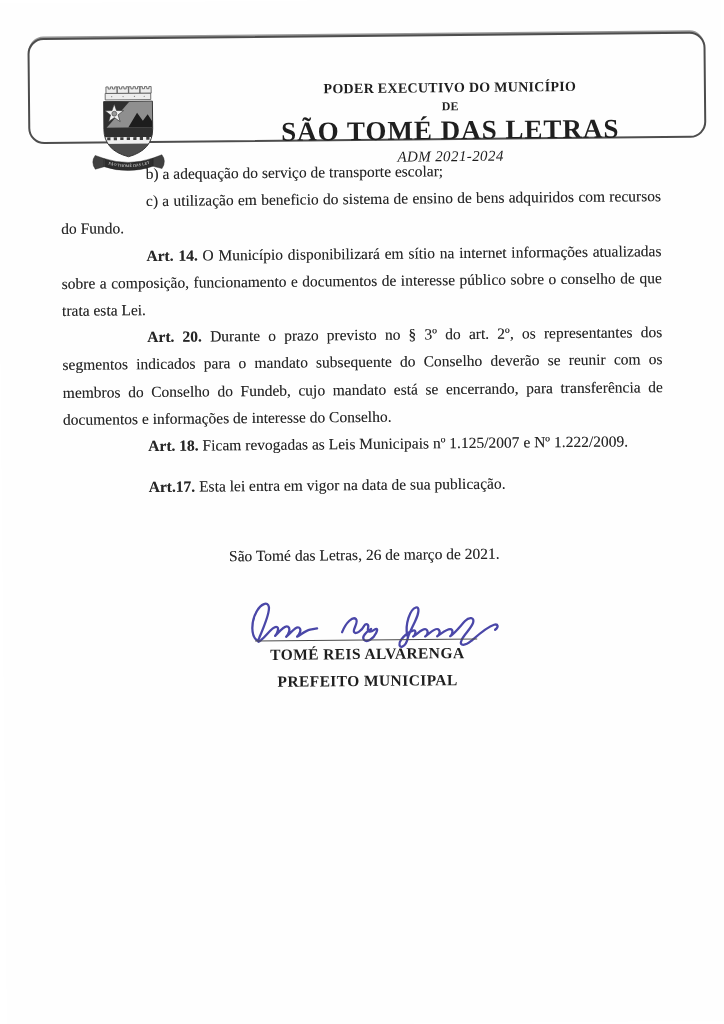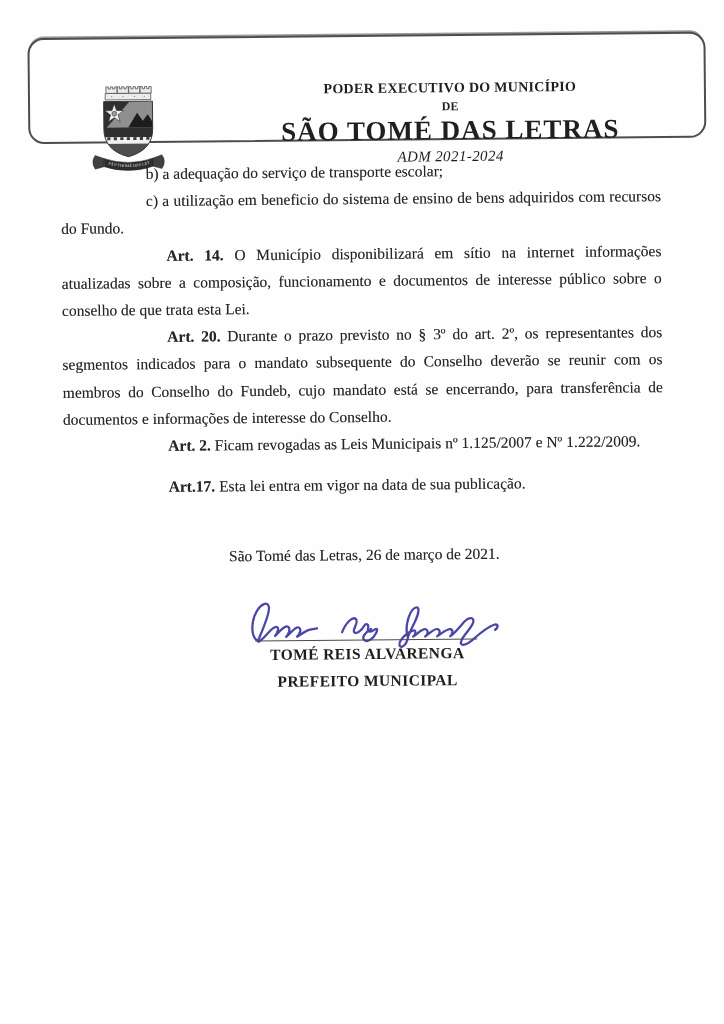--- a/index.html
+++ b/index.html
@@ -27,21 +27,21 @@
   .hdr-l2{font-size:12px;font-weight:bold;margin-top:3px;}
   .hdr-l3{font-size:27px;font-weight:bold;letter-spacing:1px;margin-top:1px;white-space:nowrap;}
   .hdr-l4{font-size:15px;font-style:italic;margin-top:2px;letter-spacing:.4px;}
   
   .flow{
     position:absolute;left:62px;top:158px;width:600px;
     font-size:15.5px;line-height:27.2px;text-align:justify;
     text-shadow:0 0 .4px rgba(40,40,40,.45);
   }
   .para{margin:0;text-indent:85px;}
-  .para .lbl{font-weight:bold;margin-left:20px;}
+  .para .lbl{font-weight:bold;}
   .mt14{margin-top:14px;}
   .dateline{
     position:absolute;left:0;top:546px;width:724px;text-align:center;
     font-size:15.5px;text-shadow:0 0 .4px rgba(40,40,40,.45);
   }
   
   .sig-svg{position:absolute;left:243px;top:590px;width:255px;height:60px;}
   .sig-names{position:absolute;left:0;top:645px;width:728px;text-align:center;}
   .sig-name{font-size:15.5px;font-weight:bold;letter-spacing:.4px;color:#1e1e1e;}
   .sig-title{font-size:15.5px;font-weight:bold;letter-spacing:.4px;color:#1e1e1e;margin-top:9px;}
@@ -110,21 +110,21 @@
       <div class="hdr-l3">SÃO TOMÉ DAS LETRAS</div>
       <div class="hdr-l4">ADM 2021-2024</div>
     </div>
   </div>
 
   <div class="flow">
     <p class="para"><span>b) a adequação do serviço de transporte escolar;</span></p>
     <p class="para"><span>c) a utilização em beneficio do sistema de ensino de bens adquiridos com recursos do Fundo.</span></p>
     <p class="para"><b class="lbl">Art. 14.</b> <span>O Município disponibilizará em sítio na internet informações atualizadas sobre a composição, funcionamento e documentos de interesse público sobre o conselho de que trata esta Lei.</span></p>
     <p class="para"><b class="lbl">Art. 20.</b> <span>Durante o prazo previsto no § 3º do art. 2º, os representantes dos segmentos indicados para o mandato subsequente do Conselho deverão se reunir com os membros do Conselho do Fundeb, cujo mandato está se encerrando, para transferência de documentos e informações de interesse do Conselho.</span></p>
-    <p class="para"><b class="lbl">Art. 2.</b> <span>Ficam revogadas as Leis Municipais nº 1.125/2007 e Nº 1.222/2009.</span></p>
+    <p class="para"><b class="lbl">Art. 18.</b> <span>Ficam revogadas as Leis Municipais nº 1.125/2007 e Nº 1.222/2009.</span></p>
     <p class="para mt14"><b class="lbl">Art.17.</b> <span>Esta lei entra em vigor na data de sua publicação.</span></p>
   </div>
 
   <div class="dateline">São Tomé das Letras, 26 de março de 2021.</div>
 
   <svg class="sig-svg" viewBox="0 0 255 60">
     <g fill="none" stroke="#4a47a8" stroke-width="2.3" stroke-linecap="round" stroke-linejoin="round">
       <path d="M12,50 C4,46 5,30 11,20 C15,13 22,10 23,16 C24,22 17,38 13,47 C11,51 12,52 15,49 C21,44 26,36 30,36 C34,36 31,43 29,45 C34,40 39,34 42,36 C45,38 42,44 40,46 C45,42 50,35 53,37 C56,39 53,44 51,46 C55,44 59,40 64,39 L71,38"></path>
       <path d="M96,42 C100,32 107,26 110,29 C113,32 106,40 108,42 C110,45 116,40 118,36 C120,33 123,34 122,38 C121,42 124,43 128,40 C131,38 132,39 130,43 C127,49 121,53 118,50 C115,47 120,42 125,39"></path>
       <path d="M161,46 C159,34 164,20 170,18 C174,17 173,24 169,32 C166,38 163,44 162,47 C161,52 159,56 156,57 C153,58 152,54 155,50 C158,46 163,42 167,41 C171,40 169,46 167,47 C172,44 177,38 180,40 C183,42 181,46 179,47 C184,44 189,38 192,40 C195,42 193,46 191,47 C196,44 200,40 204,40 C208,40 206,46 204,47 C209,44 215,36 219,32 C223,28 229,28 227,34 C225,40 217,46 215,52 C213,57 219,57 225,52 C232,46 241,38 248,36 C252,35 253,38 249,41"></path>

